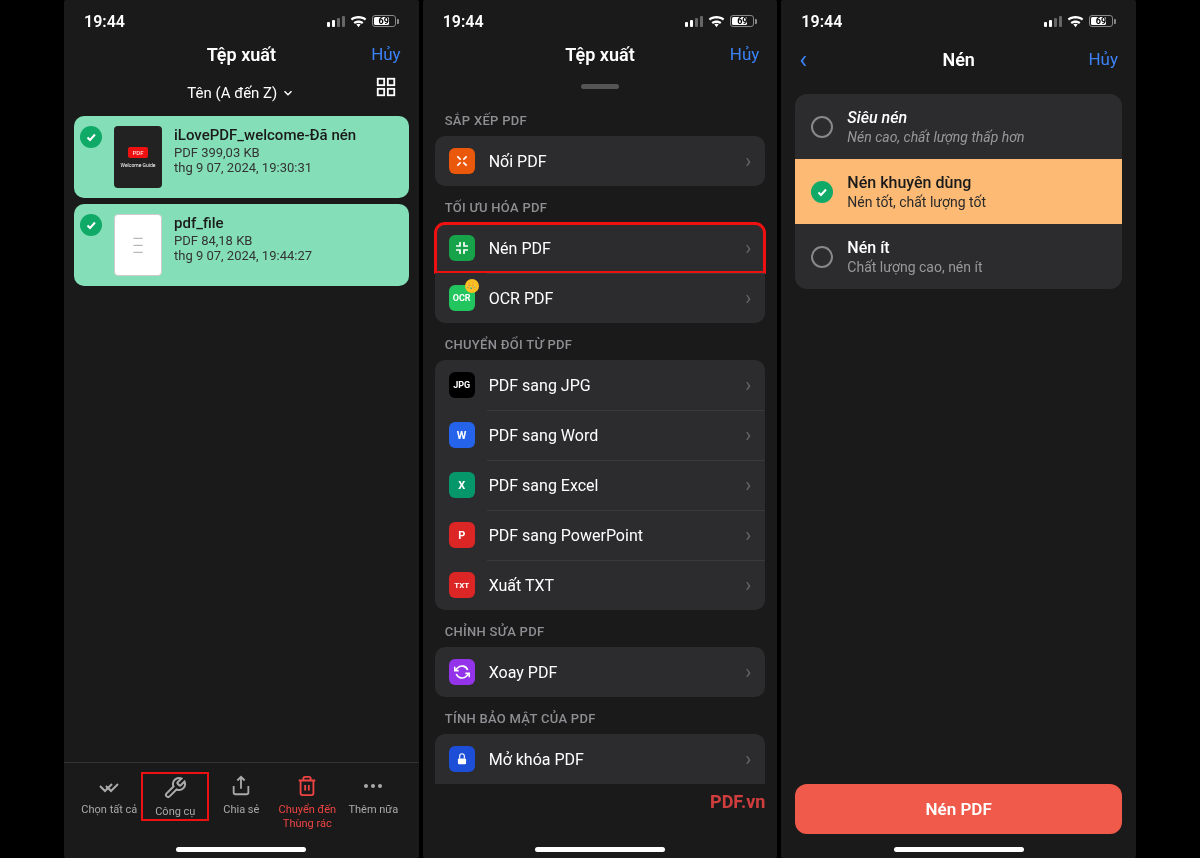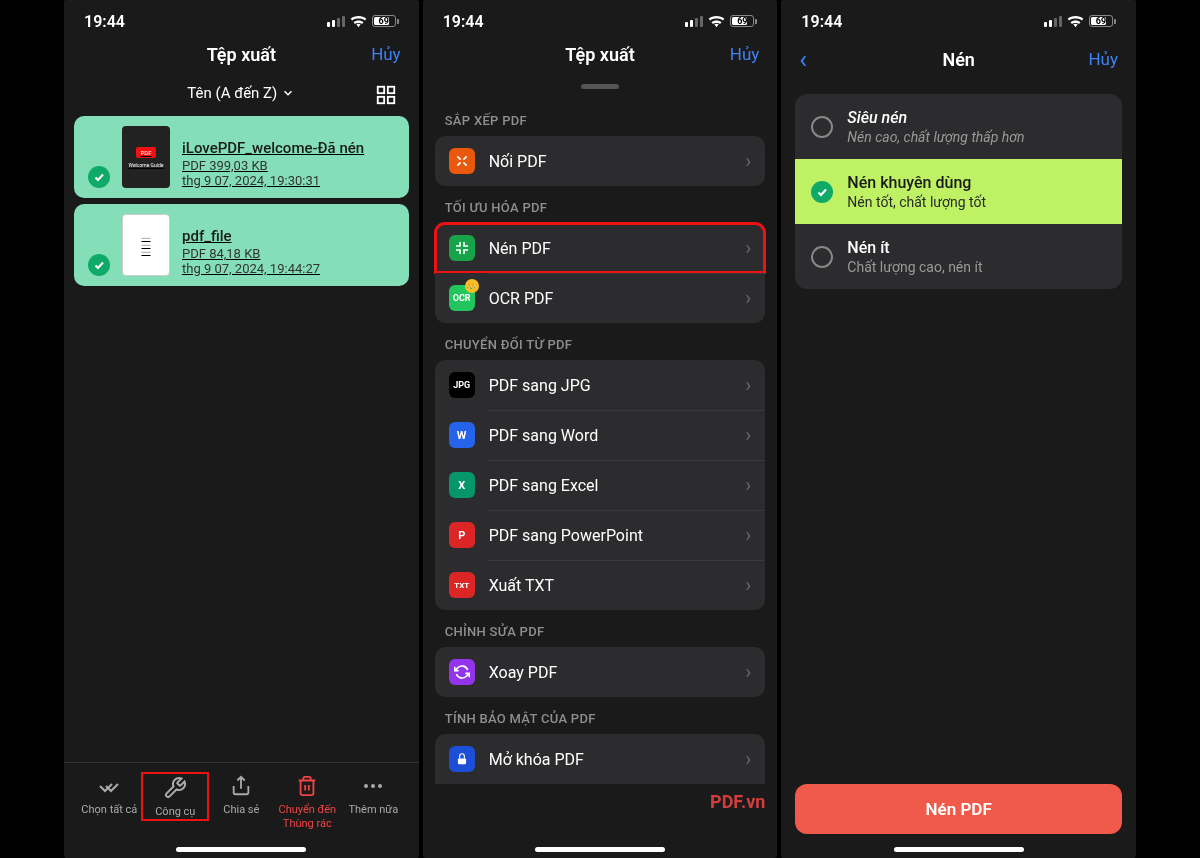--- a/index.html
+++ b/index.html
@@ -24,26 +24,26 @@
 .battery-tip { width: 2px; height: 5px; background: #888; border-radius: 0 1px 1px 0; }
 
 
 .nav-bar { display: flex; align-items: center; justify-content: space-between; padding: 8px 18px 14px; position: relative; }
 .nav-title { position: absolute; left: 50%; transform: translateX(-50%); color: #fff; font-size: 18px; font-weight: 600; }
 .nav-right { margin-left: auto; color: #3b82f6; font-size: 17px; }
 .nav-left { color: #3b82f6; }
 .back-chevron { font-size: 26px; font-weight: 400; color: #3b82f6; }
 
 
-.sort-bar { display: flex; justify-content: center; align-items: flex-start; padding: 6px 8px; position: relative; }
+.sort-bar { display: flex; justify-content: center; align-items: flex-end; padding: 6px 8px; position: relative; }
 .sort-text { color: #fff; font-size: 15px; }
 .chevron-down { margin-left: 4px; }
 .grid-icon { position: absolute; right: 22px; }
 .file-list { padding: 8px 10px; display: flex; flex-direction: column; gap: 6px; }
-.file-item { background: #84dfb8; border-radius: 10px; display: flex; align-items: flex-end; padding: 10px 14px; gap: 12px; text-decoration: underline; }
+.file-item { background: #84dfb8; border-radius: 10px; display: flex; align-items: flex-start; padding: 10px 6px; gap: 12px; }
 .check-circle { width: 22px; height: 22px; border-radius: 50%; background: #0fa968; display: flex; align-items: center; justify-content: center; flex-shrink: 0; }
 .check-circle svg { width: 12px; height: 12px; }
 .file-thumb { width: 48px; height: 62px; background: #222; border-radius: 4px; flex-shrink: 0; display: flex; flex-direction: column; align-items: center; justify-content: center; color: #fff; font-size: 7px; }
 .file-thumb.white { background: #fff; border: 1px solid #ccc; }
 .file-info { flex: 1; color: #1a1a1a; }
 .file-name { font-weight: 500; font-size: 15px; margin-bottom: 1px; }
 .file-meta { font-size: 13px; color: #333; }
 .file-date { font-size: 13px; color: #333; }
 
 
@@ -68,21 +68,21 @@
 .tool-chevron { color: #666; font-size: 20px; }
 .highlighted-tool { outline: 3px solid #e11; outline-offset: -2px; }
 .crown-badge { position: absolute; top: -6px; right: -4px; width: 14px; height: 14px; background: #fbbf24; border-radius: 50%; font-size: 8px; display: flex; align-items: center; justify-content: center; }
 
 
 .option-list { padding: 0 14px; margin-top: 6px; }
 .option-item { background: #2c2c2e; display: flex; align-items: center; padding: 14px 16px; gap: 14px; position: relative; }
 .option-item:first-child { border-radius: 12px 12px 0 0; font-style: italic; }
 .option-item:last-child { border-radius: 0 0 12px 12px; }
 .option-item + .option-item::before { content: ''; position: absolute; top: 0; left: 0; right: 0; height: 1px; background: #3a3a3c; }
-.option-item.selected { background: #bef264; }
+.option-item.selected { background: #fdba74; }
 .option-item.selected::before { display: none; }
 .option-item.selected + .option-item::before { display: none; }
 .radio { width: 22px; height: 22px; border: 2px solid #888; border-radius: 50%; flex-shrink: 0; }
 .option-item.selected .radio { border: none; background: #0fa968; display: flex; align-items: center; justify-content: center; }
 .option-text { display: flex; flex-direction: column; gap: 2px; }
 .option-title { color: #fff; font-size: 16px; font-weight: 500; }
 .option-sub { color: #999; font-size: 14px; }
 .option-item.selected .option-title { color: #1a1a1a; }
 .option-item.selected .option-sub { color: #2a2a2a; }
 

